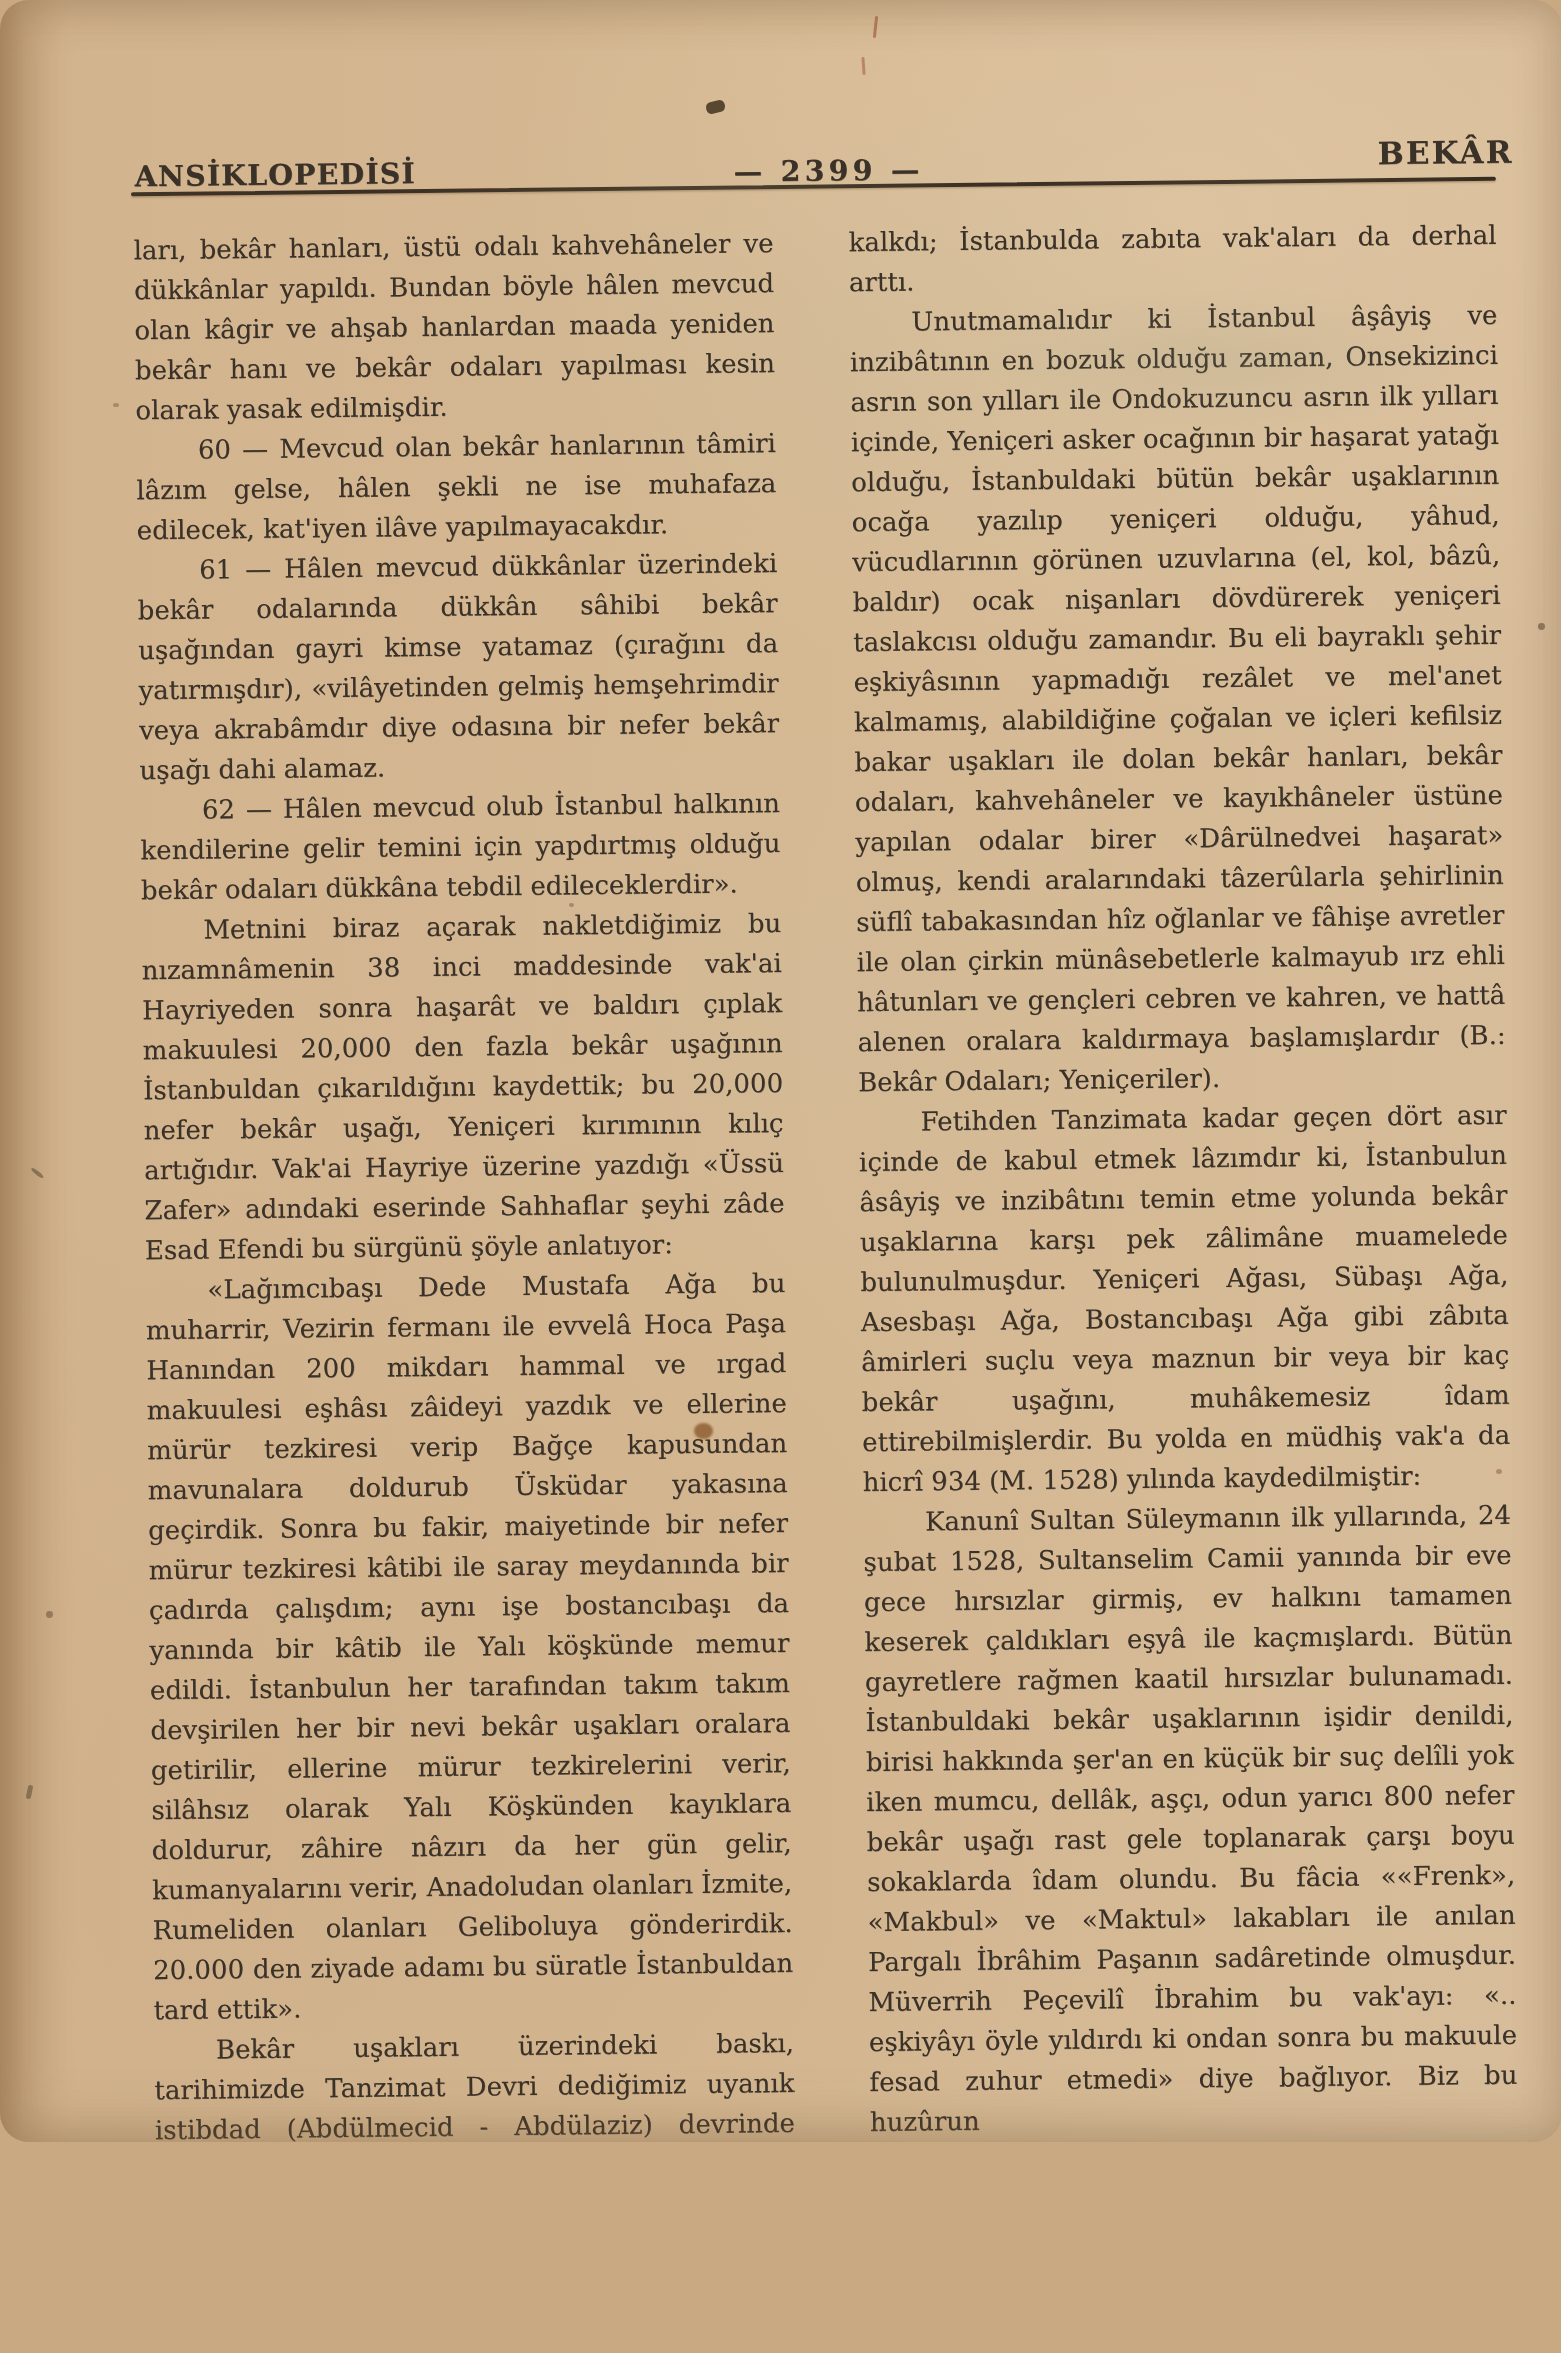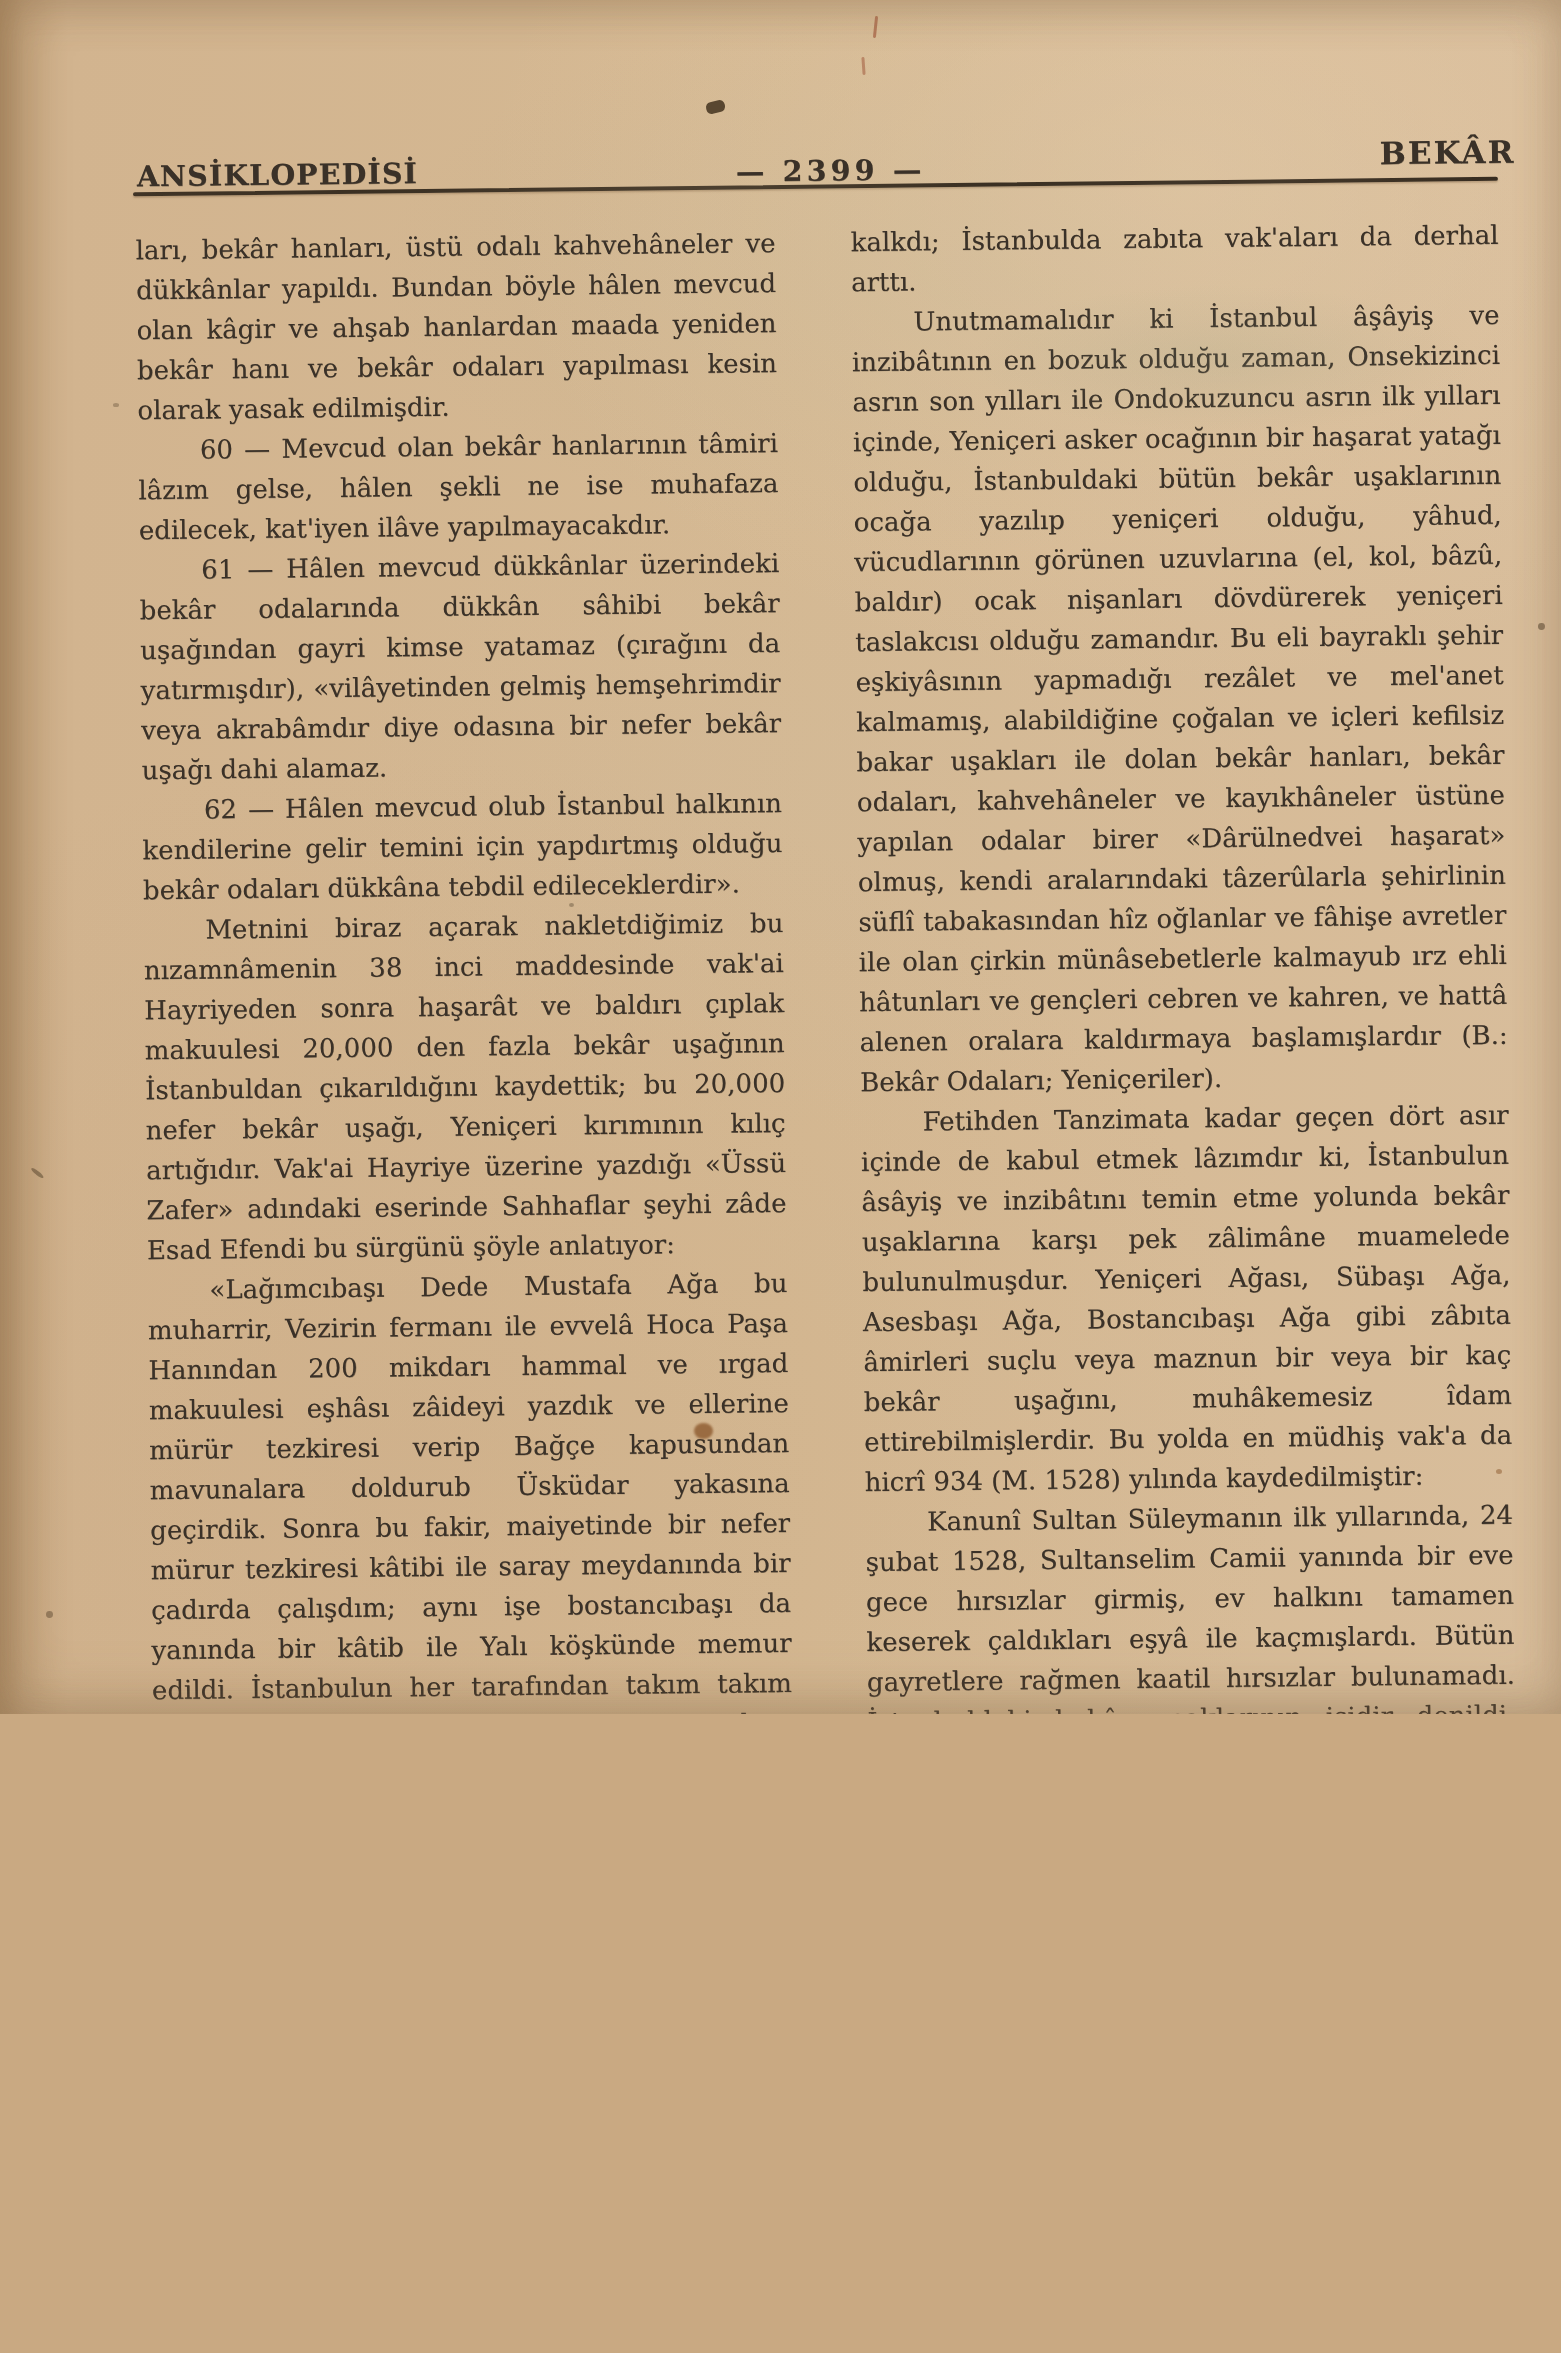--- a/index.html
+++ b/index.html
@@ -4,29 +4,30 @@
 <style>
   html,body{margin:0;padding:0;}
   body{
     width:1562px;height:2354px;
     background:#c9a982;
     font-family:"DejaVu Serif","Liberation Serif",serif;
     overflow:hidden;
   }
   .page{
     position:relative;
-    width:1562px;height:1714px;
+    width:1562px;height:2142px;
     overflow:hidden;
     background:
       radial-gradient(1001px 738px at 76% 10%, rgba(234,208,174,0.40), rgba(234,208,174,0) 70%),
       radial-gradient(1212px 1001px at 26% 86%, rgba(198,164,126,0.28), rgba(198,164,126,0) 72%),
       radial-gradient(790px 369px at 62% 16%, rgba(168,170,140,0.16), rgba(168,170,140,0) 75%),
       radial-gradient(685px 474px at 52% 47%, rgba(206,186,158,0.22), rgba(206,186,158,0) 70%),
       linear-gradient(90deg, #bf9d74 0px, #cbab84 24px, #d2b48f 68px, #d5b993 52%, #d8bd9b 100%);
     color:#3a3128;
+    border-radius:29px;
   }
   .page::after{
     content:"";position:absolute;inset:0;pointer-events:none;
     box-shadow:
       inset 24px 0 47px rgba(118,88,58,0.28),
       inset -12.6px 0 37px rgba(150,120,85,0.16),
       inset 0 13.7px 42px rgba(146,114,78,0.14),
       inset 0 -23px 53px rgba(152,122,88,0.16);
   }
   .tilt{

